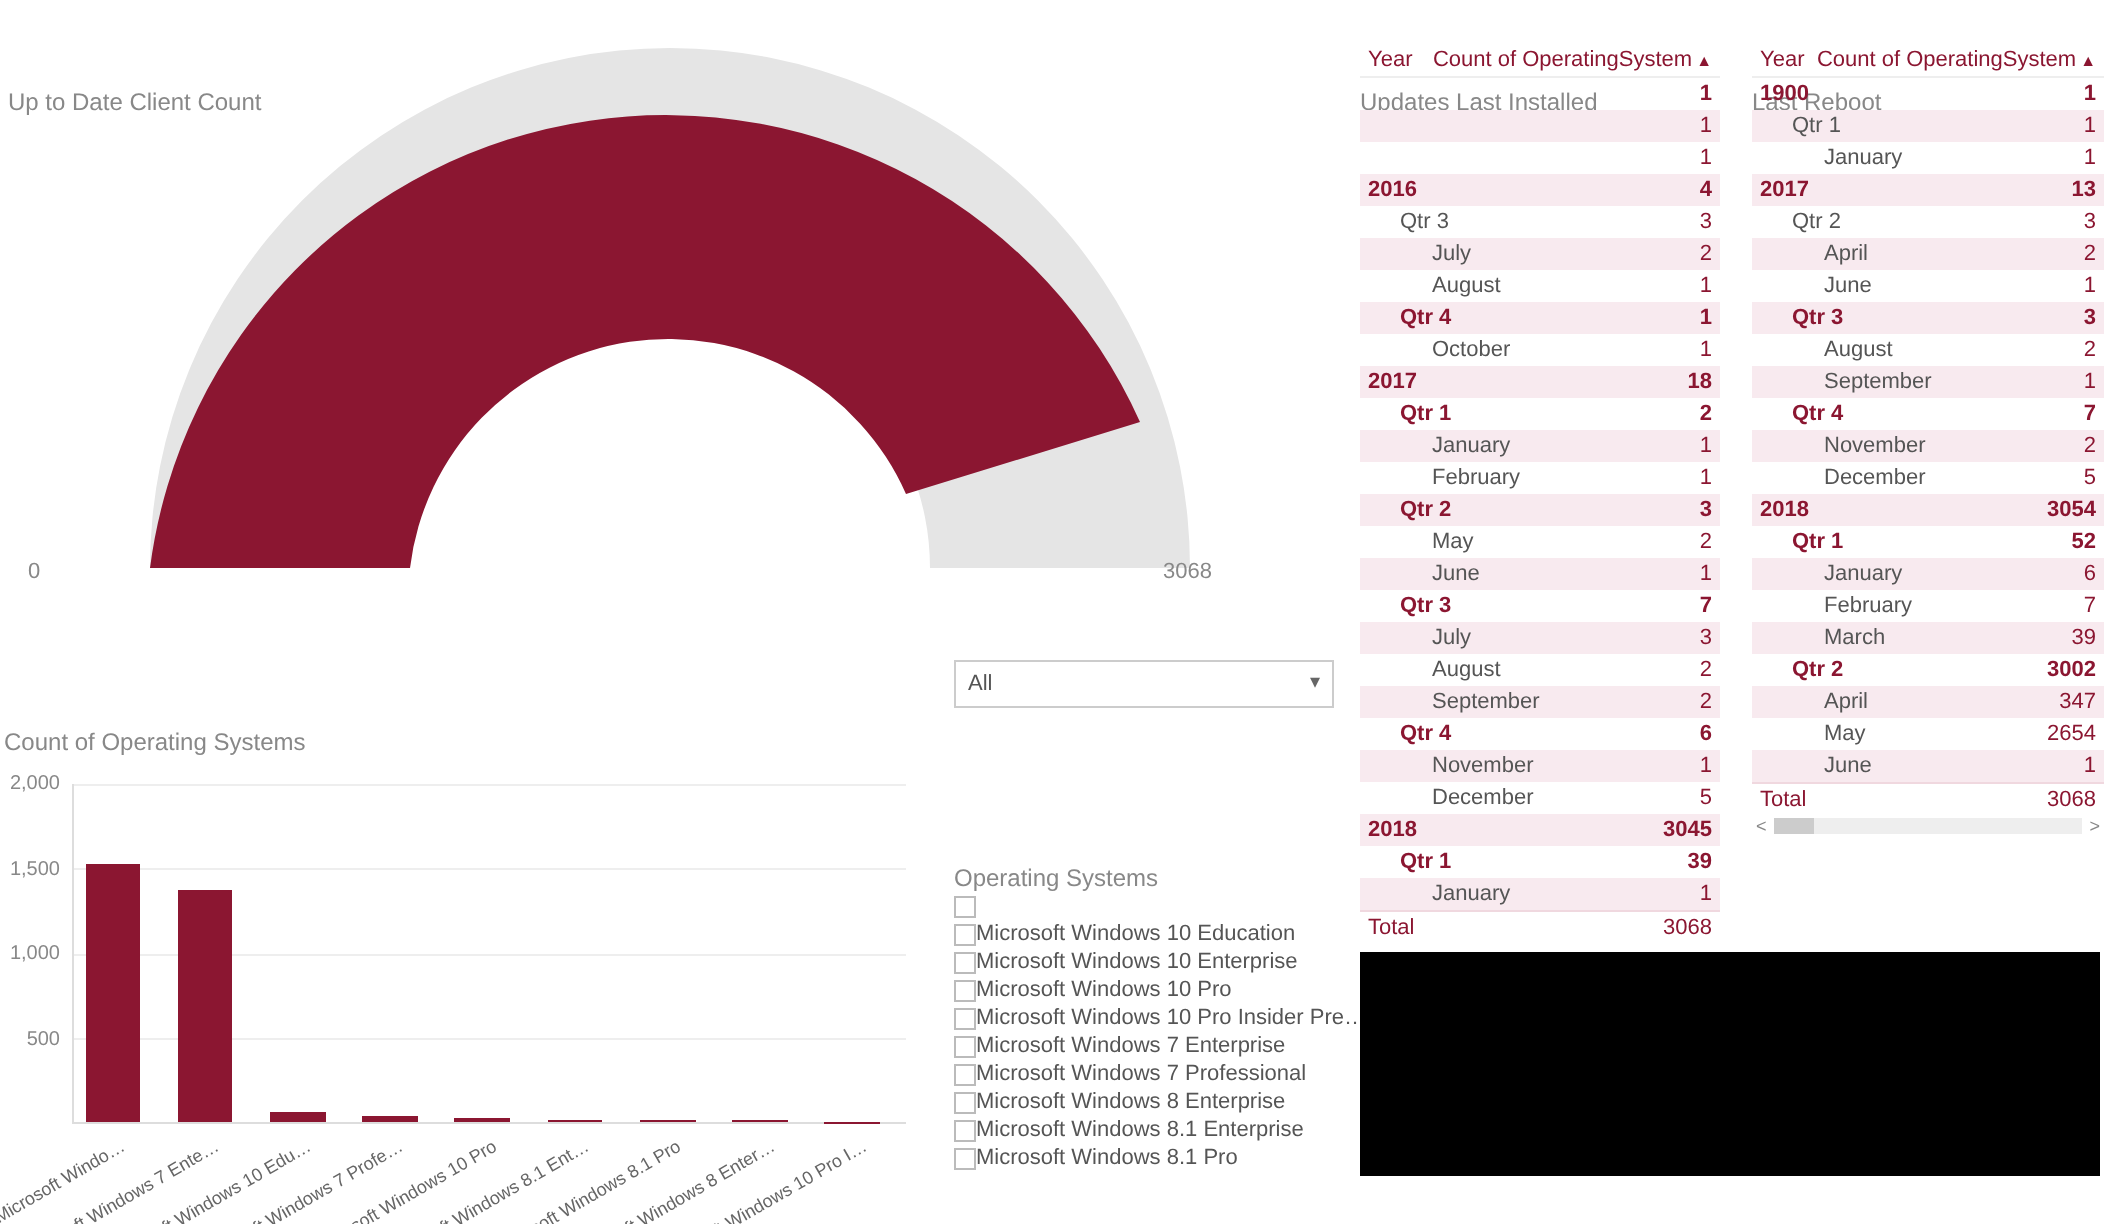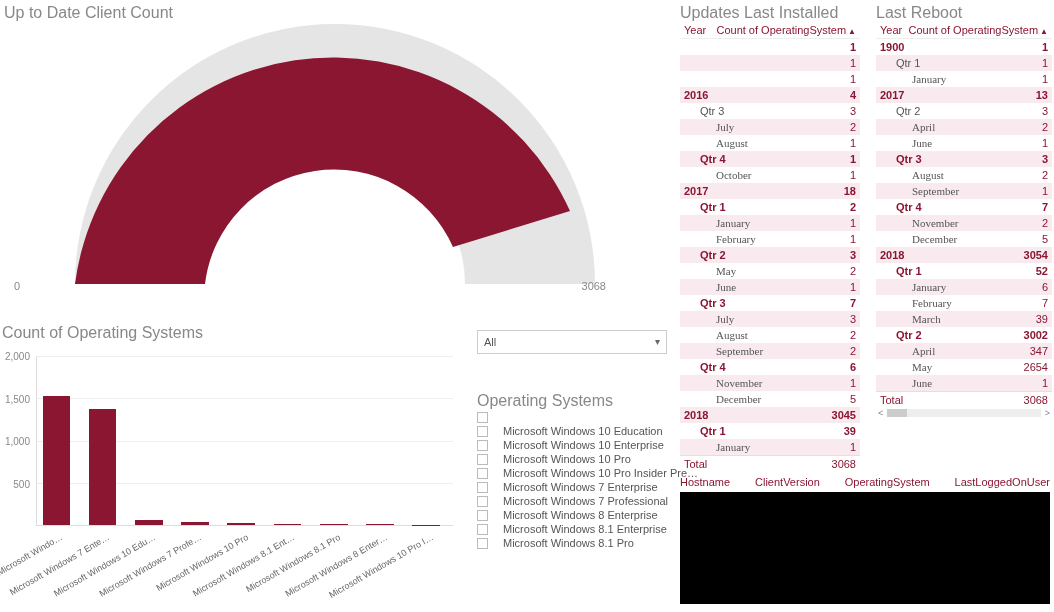--- a/index.html
+++ b/index.html
@@ -1,19 +1,19 @@
 <!DOCTYPE html>
 <html><head>
 <meta charset="utf-8">
 <style>
   * { box-sizing: border-box; margin: 0; padding: 0; font-family: "Segoe UI", Arial, sans-serif; }
   body { background: #fff; width: 1054px; height: 612px; overflow: hidden; font-size: 11px; color: #555; }
   .container { position: relative; width: 1054px; height: 612px; }
 
-  .title { position: absolute; font-size: 16px; color: #888; }
+  .title { position: absolute; font-size: 12px; color: #888; margin-top: 40px; }
   .gauge-wrap { position: absolute; left: 0px; top: 24px; width: 670px; height: 280px; }
   .gauge { position: relative; width: 100%; height: 100%; }
   .gauge svg { display: block; margin: 0 auto; }
   .gauge-value { position: absolute; left: 0; right: 0; top: 180px; text-align: center; font-size: 44px; color: #8b1631; }
   .gauge-min, .gauge-max { position: absolute; top: 256px; font-size: 11px; color: #888; }
   .gauge-min { left: 14px; }
   .gauge-max { right: 64px; }
 
   .bar-wrap { position: absolute; left: 2px; top: 324px; width: 455px; height: 270px; }
   .bar-chart { position: relative; height: 200px; margin-top: 14px; }
@@ -22,31 +22,31 @@
   .bar-plot { position: absolute; left: 34px; right: 4px; top: 0; bottom: 30px; border-left: 1px solid #ddd; border-bottom: 1px solid #ddd; }
   .bar-grid { position: absolute; left: 0; right: 0; border-top: 1px solid #eee; }
   .bar-rect { position: absolute; bottom: 0; background: #8b1631; }
   .bar-xlabels { position: absolute; left: 34px; right: 4px; bottom: -46px; height: 70px; font-size: 9px; color: #666; }
   .bar-xlabel { position: absolute; transform: rotate(-30deg); transform-origin: top right; white-space: nowrap; text-align: right; width: 120px; }
 
   .slicer-wrap { position: absolute; left: 477px; top: 324px; width: 190px; }
   .dropdown { border: 1px solid #ccc; height: 24px; line-height: 22px; padding: 0 6px; margin-top: 6px; display: flex; justify-content: space-between; align-items: center; cursor: pointer; }
   .chev { font-size: 10px; color: #666; }
   .os-slicer { position: absolute; left: 477px; top: 392px; width: 200px; }
-  .checkrow { display: flex; align-items: center; gap: 15px; margin-top: 2px; font-size: 11px; color: #555; white-space: nowrap; }
+  .checkrow { display: flex; align-items: center; gap: 0; margin-top: 2px; font-size: 11px; color: #555; white-space: nowrap; }
   .checkbox { width: 11px; height: 11px; border: 1px solid #bbb; flex: 0 0 auto; }
 
   .pivot { position: absolute; font-size: 11px; }
   .pivot .header { display: flex; justify-content: space-between; color: #8b1631; padding: 2px 4px; border-bottom: 1px solid #eee; font-size: 11px; }
   .pivot .row { display: flex; justify-content: space-between; padding: 1px 4px; height: 16px; line-height: 14px; }
   .pivot .row.alt { background: #f8eaef; }
   .pivot .row.bold { font-weight: 600; color: #8b1631; }
   .pivot .row.total { font-weight: 400; color: #8b1631; border-top: 1px solid #f0d8df; }
   .pivot .ind1 { padding-left: 16px; }
-  .pivot .ind2 { padding-left: 32px; font-family: Liberation Serif, serif; }
+  .pivot .ind2 { padding-left: 32px; }
   .pivot .val { color: #8b1631; }
   .hscroll { height: 12px; display: flex; justify-content: space-between; align-items: center; padding: 0 2px; }
   .hscroll-track { flex: 1; height: 8px; background: #eee; margin: 0 4px; position: relative; }
   .hscroll-thumb { position: absolute; left: 0; top: 0; bottom: 0; width: 20px; background: #ccc; }
   .sc-arrow { font-size: 9px; color: #888; }
 
   .detail-wrap { position: absolute; left: 680px; top: 474px; width: 370px; }
   .detail-head { display: flex; justify-content: space-between; color: #8b1631; font-size: 11px; padding: 2px 0; }
   .detail-body { background: #000; height: 112px; margin-top: 2px; }
   .sort-caret { font-size: 8px; color: #8b1631; margin-left: 2px; }
@@ -375,22 +375,16 @@
       <div class="hscroll">
         <span class="sc-arrow">&lt;</span>
         <div class="hscroll-track">
           <div class="hscroll-thumb"></div>
         </div>
         <span class="sc-arrow">&gt;</span>
       </div>
     </div>
 
   <div class="detail-wrap">
-    <div class="detail-head">
-      <span>Hostname</span>
-      <span>ClientVersion</span>
-      <span>OperatingSystem</span>
-      <span>LastLoggedOnUser</span>
-    </div>
     <div class="detail-body"></div>
   </div>
 
 </div>
 
 </body></html>

